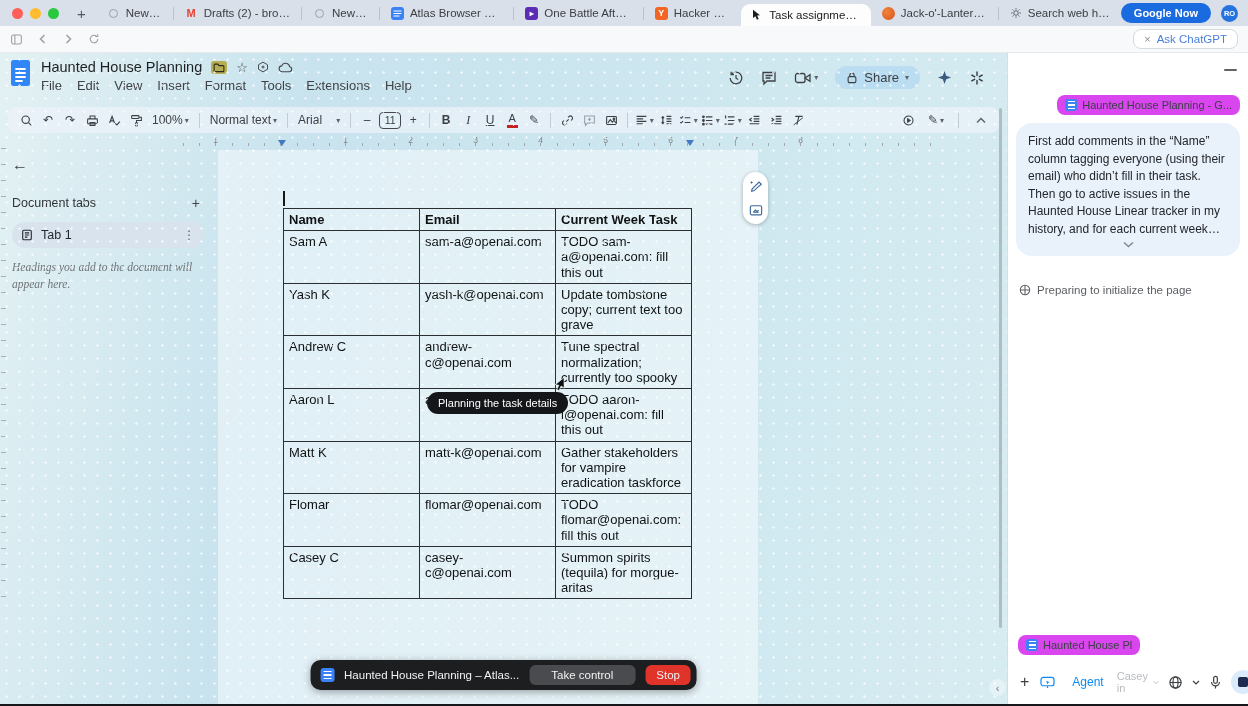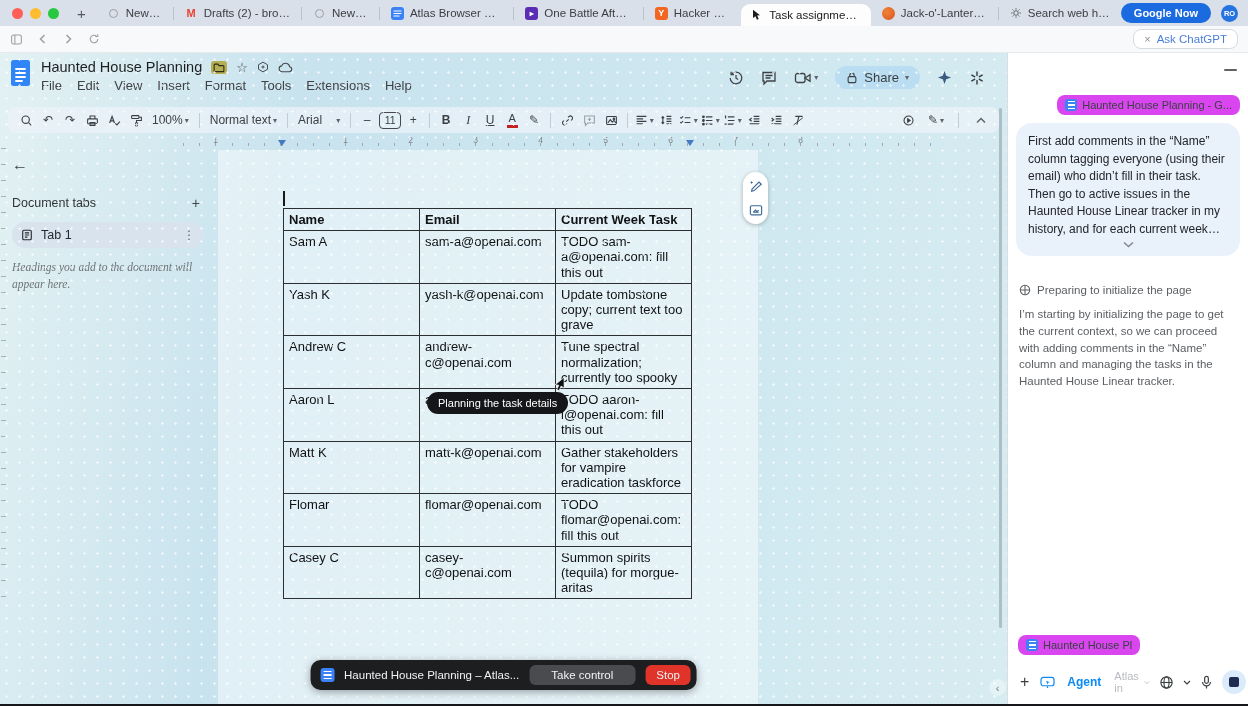--- a/index.html
+++ b/index.html
@@ -116,21 +116,21 @@
   .bubble{margin:0 8px;background:#e9f1fb;border-radius:16px;padding:10px 12px 4px;color:#23262a;font-size:12px;line-height:1.46}
   .bubble-text{display:-webkit-box;-webkit-line-clamp:6;-webkit-box-orient:vertical;overflow:hidden;max-height:106px}
   .bubble-chev{text-align:center;color:#80868c;padding:3px 0 4px}
   .status-row{margin:28px 11px 0;display:flex;gap:6px;align-items:center;font-size:11.5px;color:#5b5e62}
   .status-body{margin:10px 11px 0;font-size:11.5px;color:#5b5e62;line-height:1.46}
   .chat-bottom{margin-top:auto;padding:8px 10px 10px}
   .followup-input{border:none;outline:none;background:transparent;font-size:13px;color:#202124;width:100%;margin-top:13px;font-family:"Liberation Sans",sans-serif}
   .followup-input::placeholder{color:#9aa0a6}
   .chat-actions{display:flex;align-items:center;margin-top:15px;gap:9px;color:#3c4043}
   .plus-btn{font-size:16px;color:#3c4043;padding:0 2px}
-  .agent-chip{display:flex;align-items:center;gap:12px;color:#0b8af5;font-size:12px;font-weight:bold}
+  .agent-chip{display:flex;align-items:center;gap:17px;color:#0b8af5;font-size:12px;font-weight:normal}
   .loggedin{color:#b7bbc0;font-size:11px;display:flex;align-items:center;gap:3px;margin-left:4px}
   .right-acts{margin-left:auto;display:flex;align-items:center;gap:9px}
   .stop-circle{width:24px;height:24px;border-radius:50%;background:#dcebfb;display:flex;align-items:center;justify-content:center}
   .stop-square{width:10px;height:10px;background:#1e2b51;border-radius:2px}
 </style>
 </head>
 <body>
 
 <div class="window">
 
@@ -627,21 +627,20 @@
 
       <div class="status-row">
         <span class="ic">
           <svg width="12" height="12" viewBox="0 0 14 14" stroke="#5b5e62" fill="none" stroke-width="1.2">
               <circle cx="7" cy="7" r="5.5"></circle>
               <path d="M1.5 7h11M7 1.5v11"></path>
             </svg>
         </span>
         <span>Preparing to initialize the page</span>
       </div>
-      <div class="status-body">I’m starting by initializing the page to get the current context, so we can proceed with adding comments in the “Name” column and managing the tasks in the Haunted House Linear tracker.</div>
 
       <div class="chat-bottom">
         <span class="chip">
           <span class="mini-doc">
               <i></i>
               <i></i>
               <i></i>
             </span>
           <span class="txt">Haunted House Pl</span>
         </span>
@@ -651,21 +650,21 @@
             <span class="ic">
               <svg width="15" height="13" viewBox="0 0 16 14" stroke="#0b8af5" fill="none" stroke-width="1.3">
                   <rect x="1" y="1.5" width="14" height="9" rx="2.5"></rect>
                   <path d="M6.5 5l4 1.6-1.8.7-.7 1.8z" fill="#0b8af5" stroke="none"></path>
                   <path d="M8 11v2"></path>
                 </svg>
             </span>
             <span>Agent</span>
           </span>
           <span class="loggedin">
-            <span>Atlas in</span>
+            <span>Casey in</span>
             <svg width="8" height="5" viewBox="0 0 8 5" stroke="#b7bbc0" fill="none" stroke-width="1.2">
                 <path d="M1 1 4 4 7 1"></path>
               </svg>
           </span>
           <span class="right-acts">
             <span class="ic">
               <svg width="15" height="15" viewBox="0 0 16 16" stroke="#3c4043" fill="none" stroke-width="1.2">
                   <circle cx="8" cy="8" r="6"></circle>
                   <ellipse cx="8" cy="8" rx="2.7" ry="6"></ellipse>
                   <path d="M2 8h12"></path>

